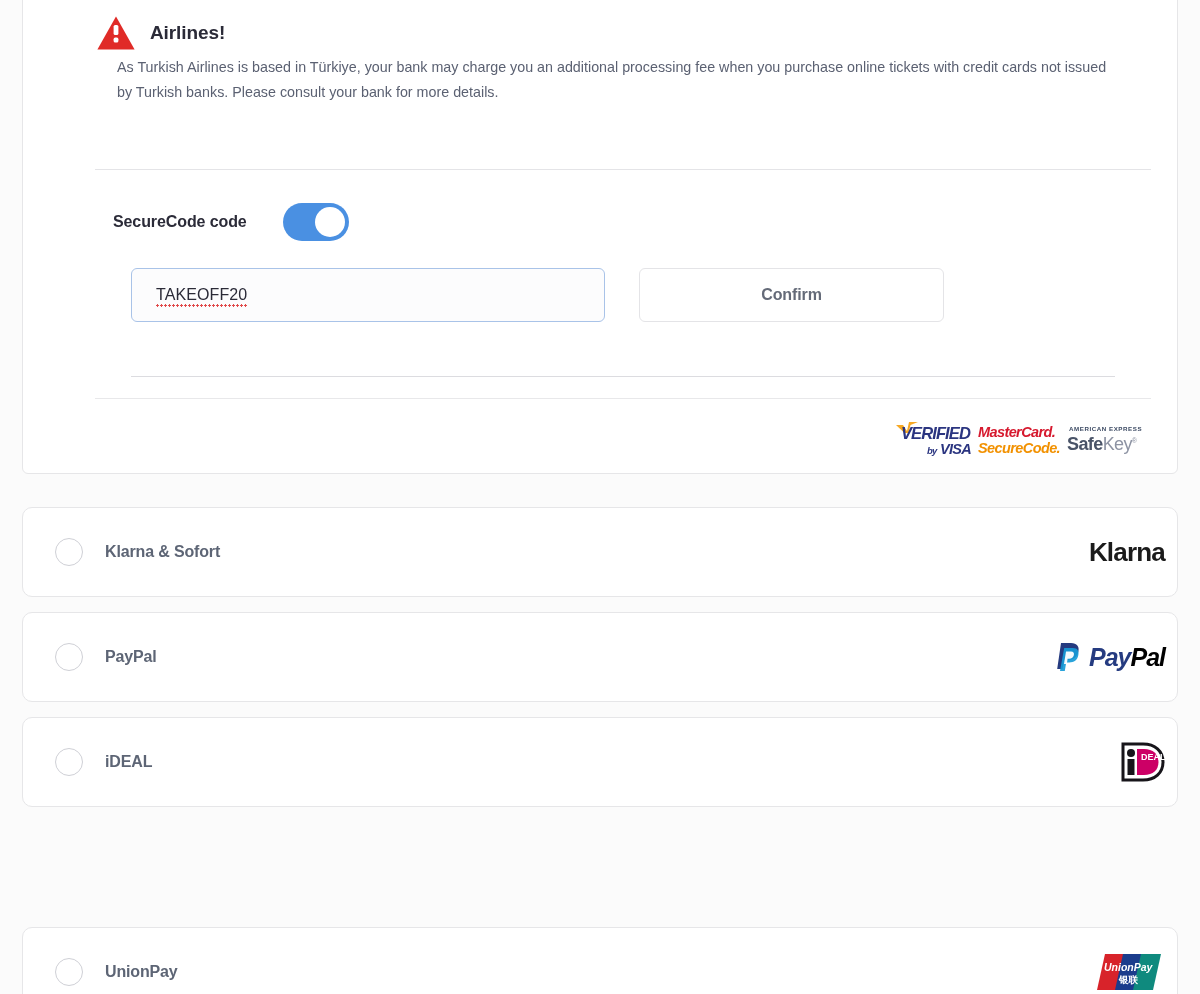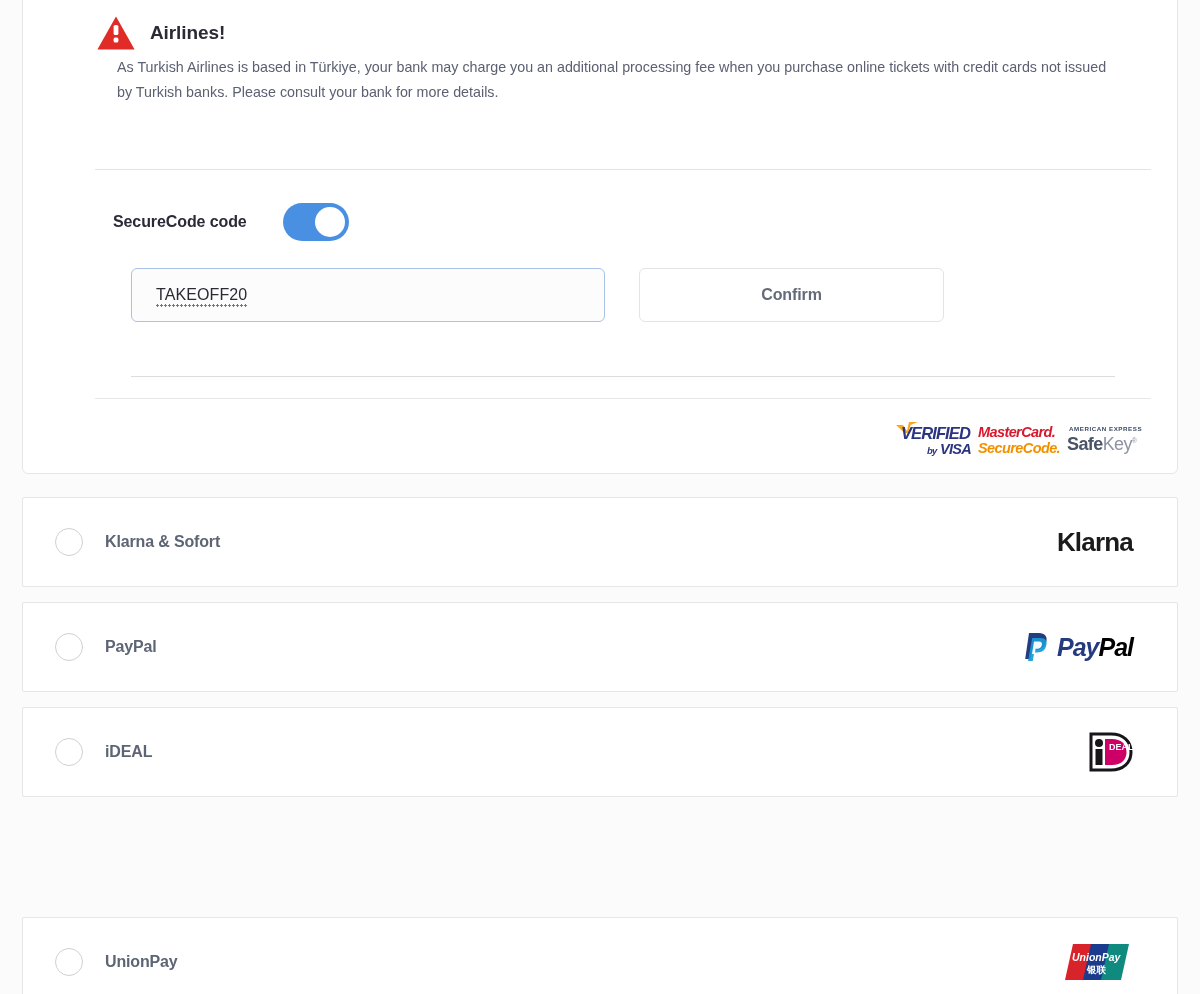--- a/index.html
+++ b/index.html
@@ -122,36 +122,37 @@
   .safekey .amex { position:absolute; left:2px; top:3px; font-size:6.2px; font-weight:700;
                    letter-spacing:0.55px; color:#3c4a63; }
   .safekey .sk { position:absolute; left:0px; top:12px; font-size:18px; font-weight:700;
                  letter-spacing:-0.6px; color:#4a5468; }
   .safekey .sk .key { font-weight:400; color:#8d93a3; }
   .safekey .reg { font-size:7px; vertical-align:super; color:#8d93a3; font-weight:400; }
 
   
   .pm-row {
     position: absolute; left: 22px; width: 1156px; height: 90px;
-    background: #ffffff; border: 1px solid #e6e6e8; border-radius: 2px;
+    background: #ffffff; border: 1px solid #e6e6e8; border-radius: 10px;
     cursor: pointer;
+    margin-top: 10px;
   }
   .pm-left {
     position: absolute; left: 32px; top: 0; height: 100%;
     display: flex; align-items: center; gap: 22px;
   }
   .radio {
     width: 28px; height: 28px; border-radius: 50%;
     border: 1px solid #cfd0d6; background: #fff; flex: none;
   }
   .pm-label {
     font-size: 16px; font-weight: 700; color: #5d6575; letter-spacing: -0.15px;
   }
   .pm-logo {
-    position: absolute; right: 44px; top: 50%; transform: translateY(-50%);
+    position: absolute; right: 12px; top: 50%; transform: translateY(-50%);
     display: flex; align-items: flex-end; justify-content: flex-end;
   }
 
   
   .klarna-logo { font-size: 26px; font-weight: 700; color: #1b1b1b; letter-spacing: -0.8px; }
 
   
   .paypal-logo { display: flex; align-items: center; gap: 7px; }
   .paypal-logo .pp-mark { width: 26px; height: 30px; display:block; }
   .paypal-logo .pp-text { font-size: 25px; font-weight: 700; font-style: italic; letter-spacing: -1px; }

